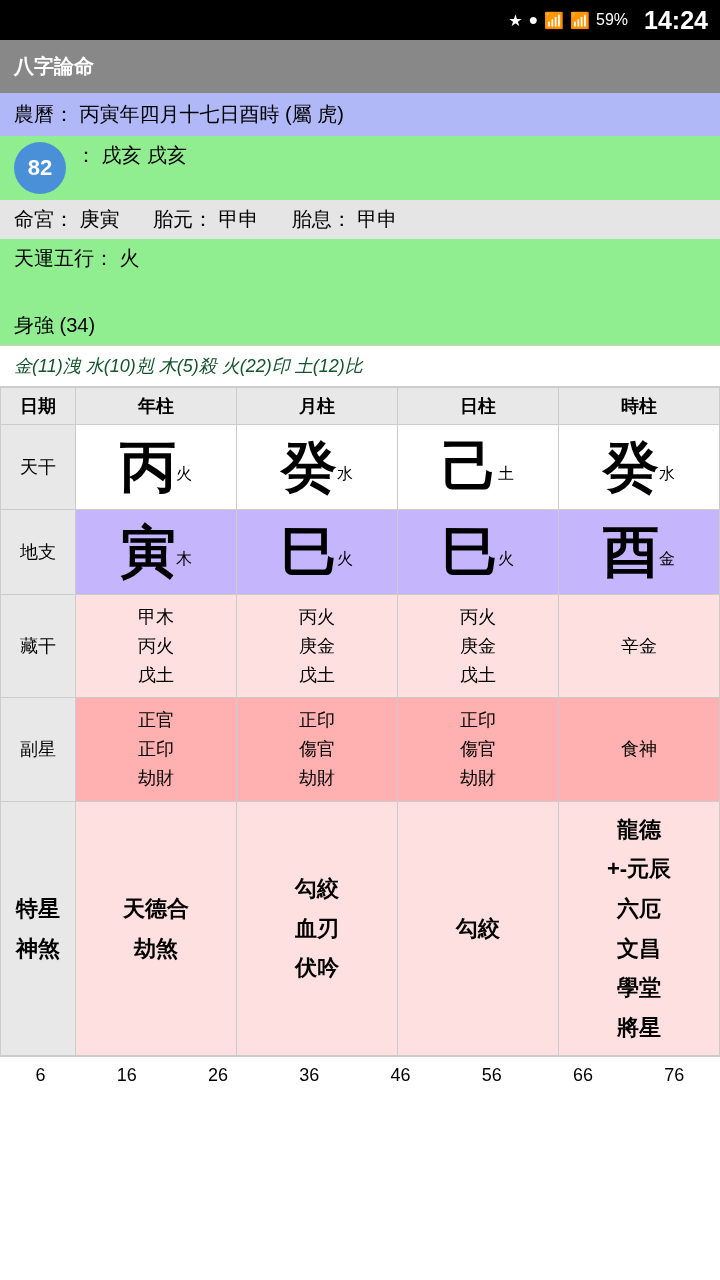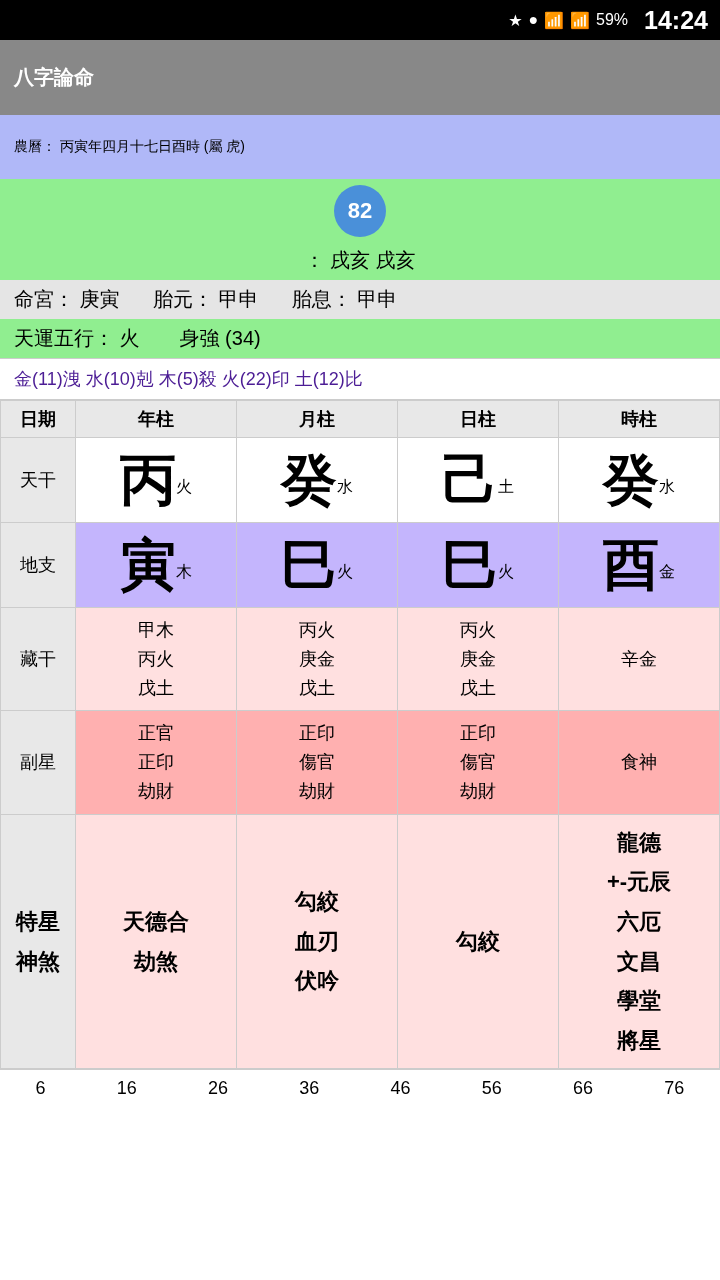--- a/index.html
+++ b/index.html
@@ -27,40 +27,39 @@
       margin-left: 8px;
     }
     .status-icons {
       display: flex;
       align-items: center;
       gap: 6px;
     }
     .app-title-bar {
       background: #888;
       color: #fff;
-      padding: 24px 14px;
+      padding: 13px 14px;
       font-size: 20px;
       font-weight: bold;
     }
     .section-lunar {
       background: #b0b8f8;
-      padding: 23px 14px;
-      font-size: 14px;
+      padding: 8px 14px;
+      font-size: 20px;
       color: #000;
     }
     .section-info1 {
       background: #90ee90;
       padding: 6px 14px;
       font-size: 20px;
       color: #000;
       display: flex;
-      align-items: center;
+      align-items: flex-start;
       gap: 10px;
       position: relative;
-      flex-direction: column;
     }
     .circle-score {
       width: 52px;
       height: 52px;
       border-radius: 50%;
       background: #4a90d9;
       color: #fff;
       display: flex;
       align-items: center;
       justify-content: center;
@@ -79,28 +78,30 @@
       font-size: 20px;
       color: #000;
     }
     .section-tianyun {
       background: #90ee90;
       padding: 6px 14px;
       font-size: 20px;
       color: #000;
       display: flex;
       gap: 40px;
+      flex-direction: column;
     }
     .section-elements {
       background: #fff;
       padding: 8px 14px;
       font-size: 18px;
-      color: #4c1d95;
+      color: #14532d;
       border-top: 1px solid #ccc;
       border-bottom: 1px solid #ccc;
+      font-style: italic;
     }
     
     .main-table {
       width: 100%;
       border-collapse: collapse;
     }
     .main-table td, .main-table th {
       border: 1px solid #ccc;
       text-align: center;
       vertical-align: middle;

